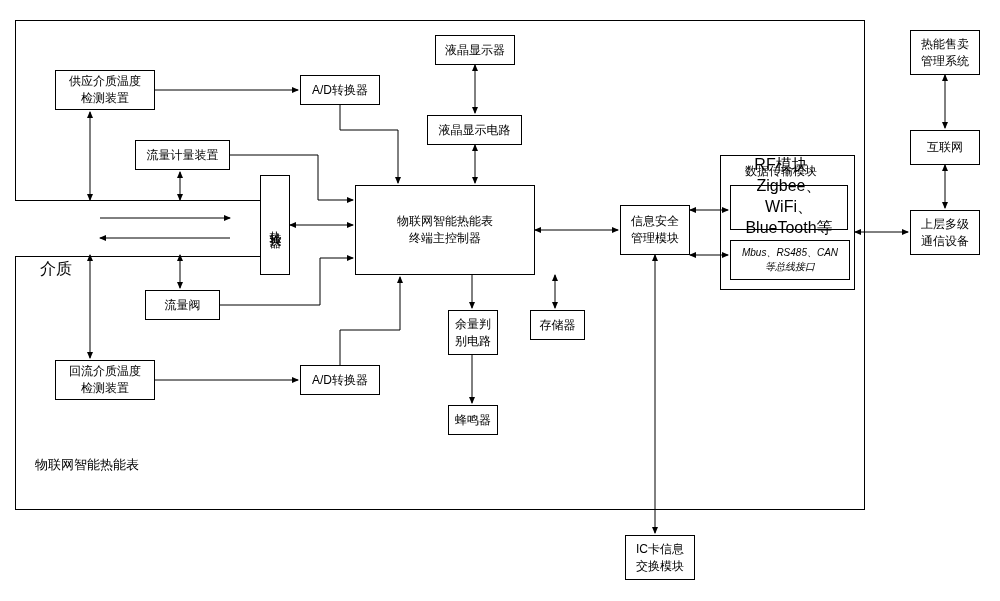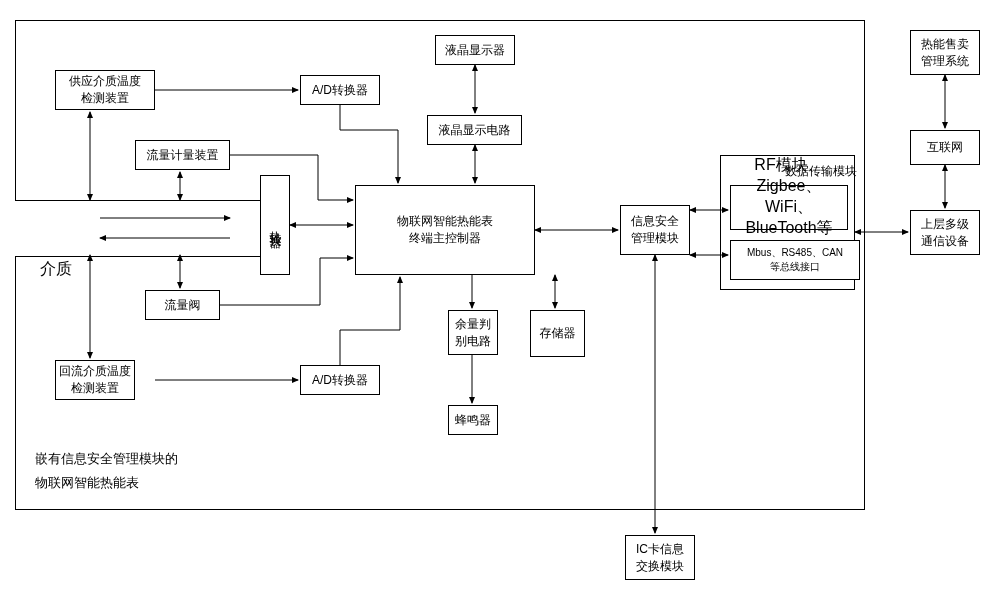--- a/index.html
+++ b/index.html
@@ -50,21 +50,20 @@
     border-top: 1px solid #000;
     border-bottom: 1px solid #000;
   }
 </style>
 </head>
 <body>
 
 <div class="container-box" style="left:15px; top:20px; width:850px; height:490px;"></div>
 
 <div class="label" style="left:35px; top:450px;">
-  <div>嵌有信息安全管理模块的</div>
   <div style="margin-top:6px;">物联网智能热能表</div>
 </div>
 
 <div class="box" style="left:55px; top:70px; width:100px; height:40px; white-space:pre-line;">供应介质温度
 检测装置</div>
 
 <div class="box" style="left:300px; top:75px; width:80px; height:30px;">A/D转换器</div>
 
 <div class="box" style="left:435px; top:35px; width:80px; height:30px;">液晶显示器</div>
 
@@ -79,40 +78,40 @@
 <div class="pipe" style="left:15px; top:200px; width:245px; height:55px; border-left:none;"></div>
 <div class="label" style="left:40px; top:218px; font-size:16px;margin-top:41px;">介质</div>
 
 <div class="box" style="left:355px; top:185px; width:180px; height:90px; white-space:pre-line;">物联网智能热能表
 终端主控制器</div>
 
 <div class="box" style="left:620px; top:205px; width:70px; height:50px; white-space:pre-line;">信息安全
 管理模块</div>
 
 <div class="container-box" style="left:720px; top:155px; width:135px; height:135px;"></div>
-<div class="label" style="left:745px; top:163px; font-size:12px;margin-left:40px;">数据传输模块</div>
+<div class="label" style="left:745px; top:163px; font-size:12px;">数据传输模块</div>
 
 <div class="box" style="left:730px; top:185px; width:118px; height:45px; font-size:16px; white-space:pre-line;">RF模块、Zigbee、
 WiFi、BlueTooth等
 无线模块接口</div>
 
-<div class="box" style="left:730px; top:240px; width:130px; height:40px; font-size:10px; white-space:pre-line;">Mbus、RS485、CAN
+<div class="box" style="left:730px; top:240px; width:120px; height:40px; font-size:10px; white-space:pre-line;font-style:italic;">Mbus、RS485、CAN
 等总线接口</div>
 
 <div class="box" style="left:145px; top:290px; width:75px; height:30px;text-align:center;">流量阀</div>
 
-<div class="box" style="left:55px; top:360px; width:80px; height:40px; white-space:pre-line;">回流介质温度
+<div class="box" style="left:55px; top:360px; width:100px; height:40px; white-space:pre-line;">回流介质温度
 检测装置</div>
 
 <div class="box" style="left:300px; top:365px; width:80px; height:30px;">A/D转换器</div>
 
 <div class="box" style="left:448px; top:310px; width:50px; height:45px; white-space:pre-line;">余量判
 别电路</div>
 
-<div class="box" style="left:530px; top:310px; width:55px; height:47px;">存储器</div>
+<div class="box" style="left:530px; top:310px; width:55px; height:30px;">存储器</div>
 
 <div class="box" style="left:448px; top:405px; width:50px; height:30px;">蜂鸣器</div>
 
 <div class="box" style="left:625px; top:535px; width:70px; height:45px; white-space:pre-line;">IC卡信息
 交换模块</div>
 
 <div class="box" style="left:910px; top:30px; width:70px; height:45px; white-space:pre-line;">热能售卖
 管理系统</div>
 
 <div class="box" style="left:910px; top:130px; width:70px; height:35px;">互联网</div>

